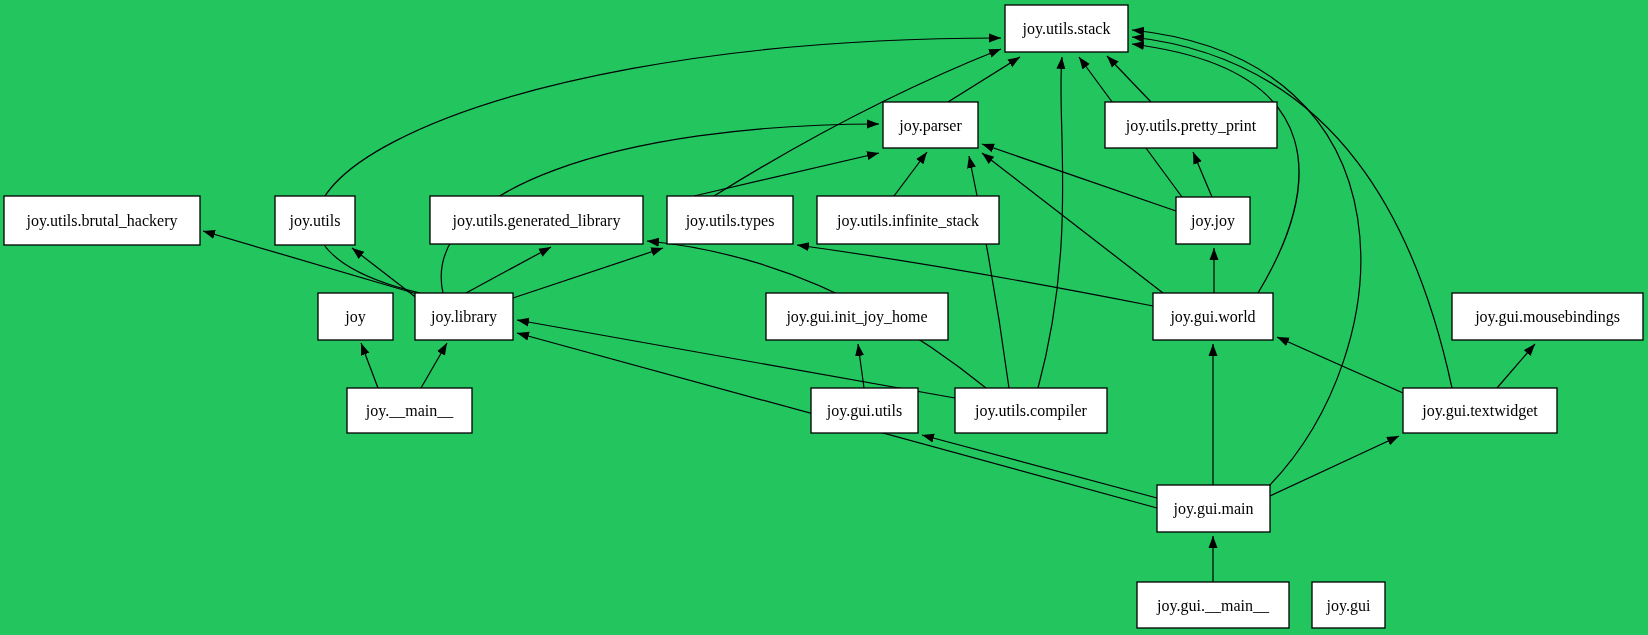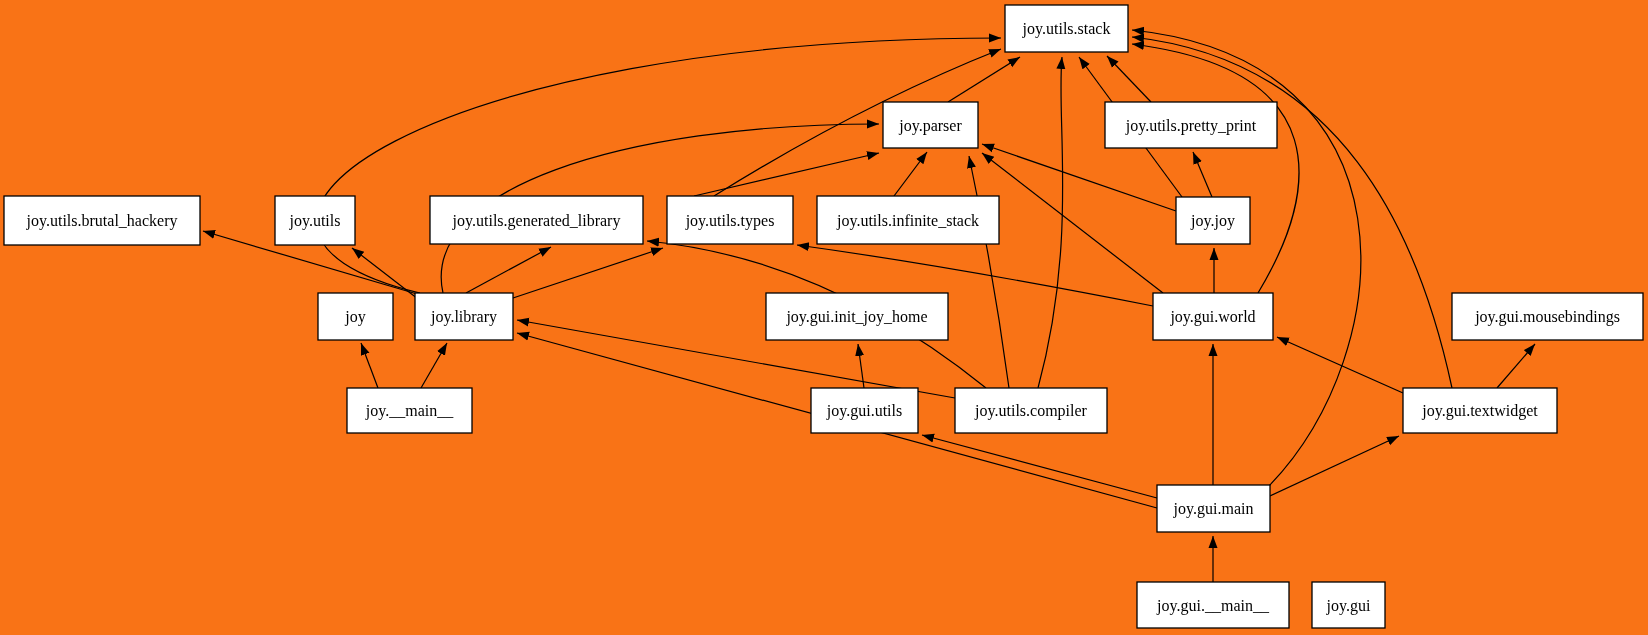--- a/index.html
+++ b/index.html
@@ -4,21 +4,21 @@
 <style>
   html, body {
     margin: 0;
     padding: 0;
     background: #ffffff;
     font-family: "Liberation Serif", "DejaVu Serif", serif;
   }
   .canvas-wrap {
     width: 1648px;
     height: 635px;
-    background: #f97316;
+    background: #22c55e;
     overflow: hidden;
   }
   svg { display: block; }
   .edge {
     fill: none;
     stroke: #000000;
     stroke-width: 1.2;
   }
   .node-box {
     fill: #ffffff;

